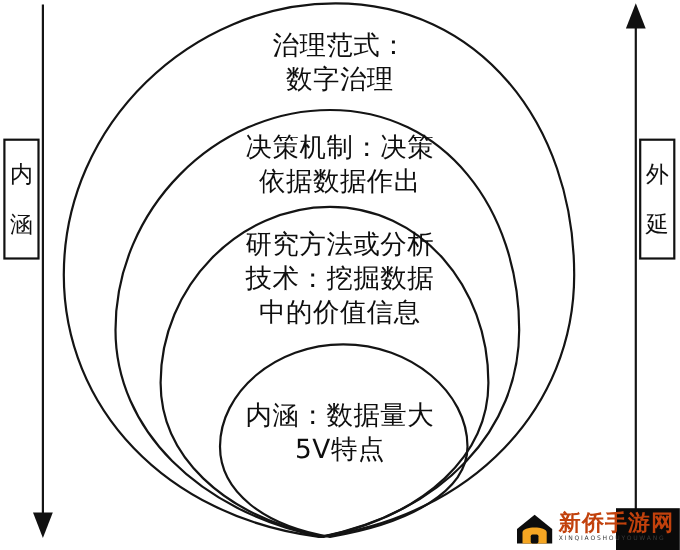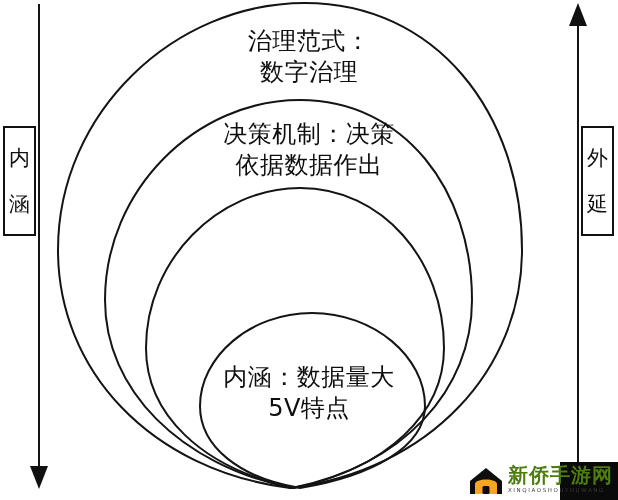--- a/index.html
+++ b/index.html
@@ -58,21 +58,21 @@
     pointer-events:none;
   }
   #wm-black{
     position:absolute;right:0;top:3px;width:58px;height:38px;background:#0a0a0a;
   }
   #wm-logo{
     position:relative;margin-left:9px;width:36px;height:30px;flex:none;
   }
   #wm-text{position:relative;margin-left:4px;}
   .wm-main{
-    font-size:20px;font-weight:bold;color:#4d7c0f;letter-spacing:1px;
+    font-size:20px;font-weight:bold;color:#c2410c;letter-spacing:1px;
     font-family:"DejaVu Sans","Liberation Sans",sans-serif;
     line-height:20px;
   }
   .wm-sub{
     font-size:5.5px;color:#3a3a3a;letter-spacing:1.6px;
     font-family:"DejaVu Sans","Liberation Sans",sans-serif;
     line-height:8px;margin-top:1px;
   }
 </style>
 </head>
@@ -114,20 +114,23 @@
     <g>
       <line x1="578" y1="492" x2="578" y2="22" stroke="#141414" stroke-width="2"></line>
       <polygon points="578,3 569,26 587,26" fill="#111111"></polygon>
     </g>
   </svg>
 
   <div class="ring-text" id="t-ring1">治理范式：
 数字治理</div>
   <div class="ring-text" id="t-ring2">决策机制：决策
 依据数据作出</div>
+  <div class="ring-text" id="t-ring3">研究方法或分析
+技术：挖掘数据
+中的价值信息</div>
   <div class="ring-text" id="t-ring4">内涵：数据量大
 5V特点</div>
 
   <div class="side-box" id="left-box">
     <span class="ch">内</span>
     <span class="ch">涵</span>
   </div>
 
   <div class="side-box" id="right-box">
     <span class="ch">外</span>

